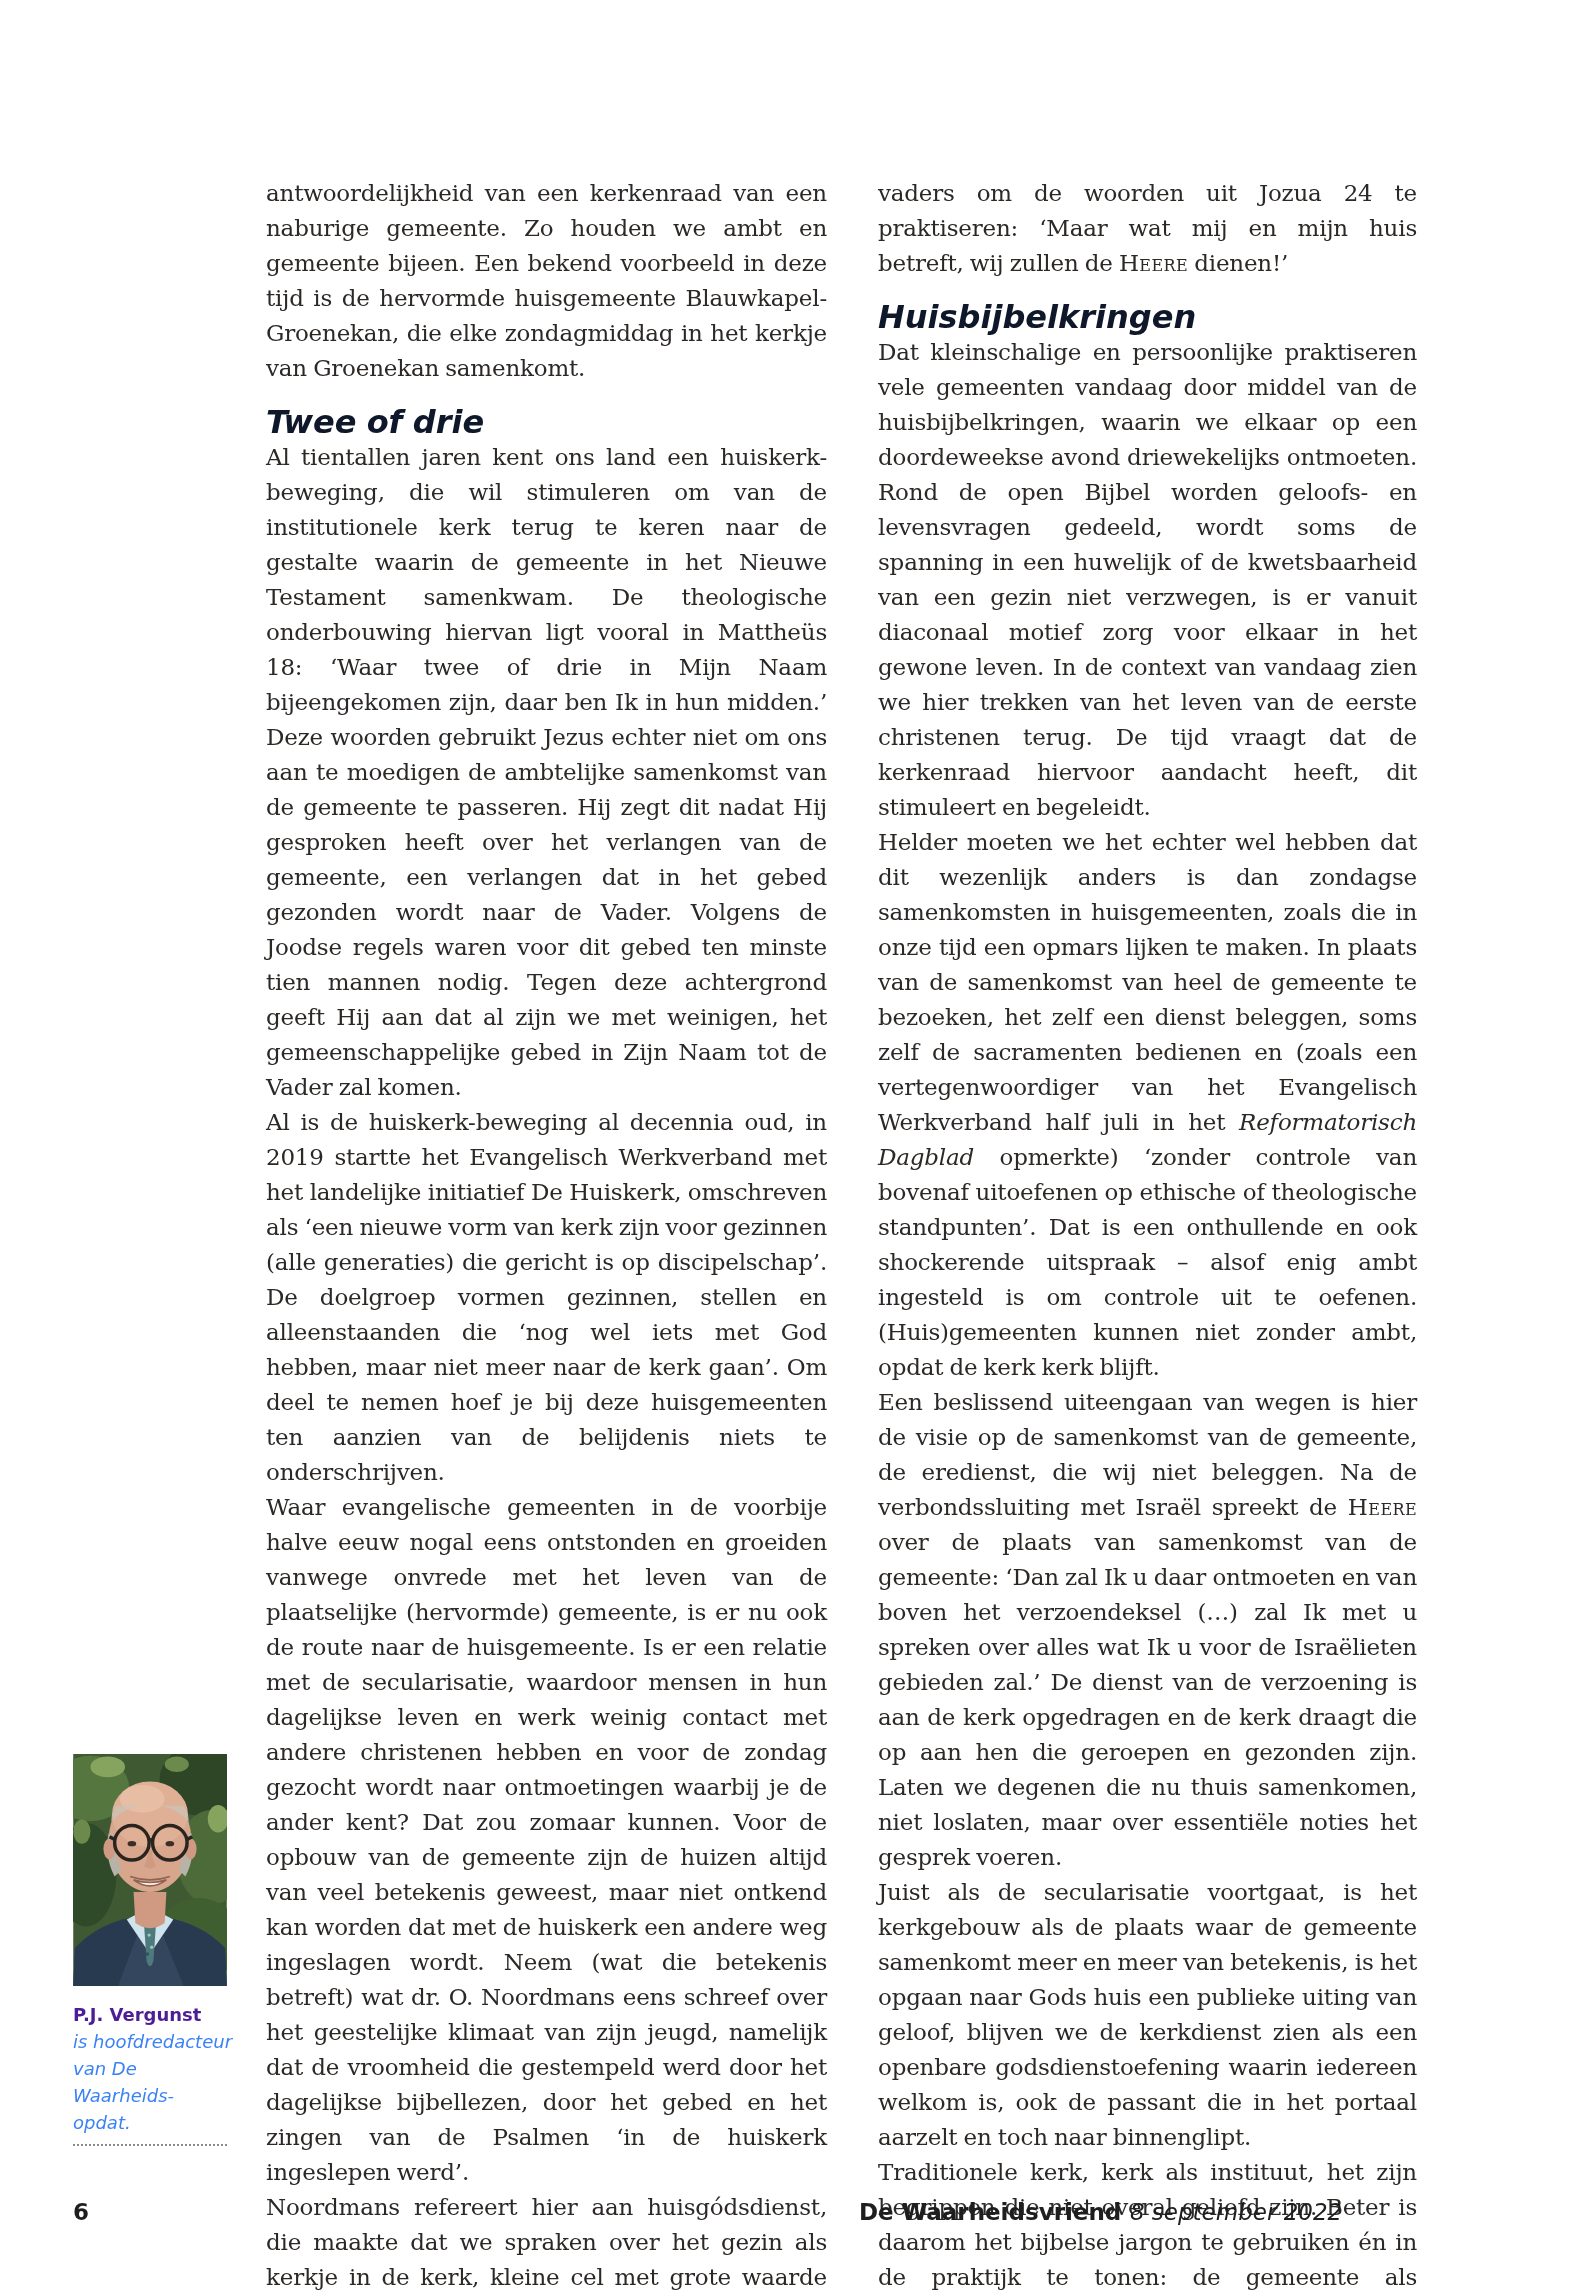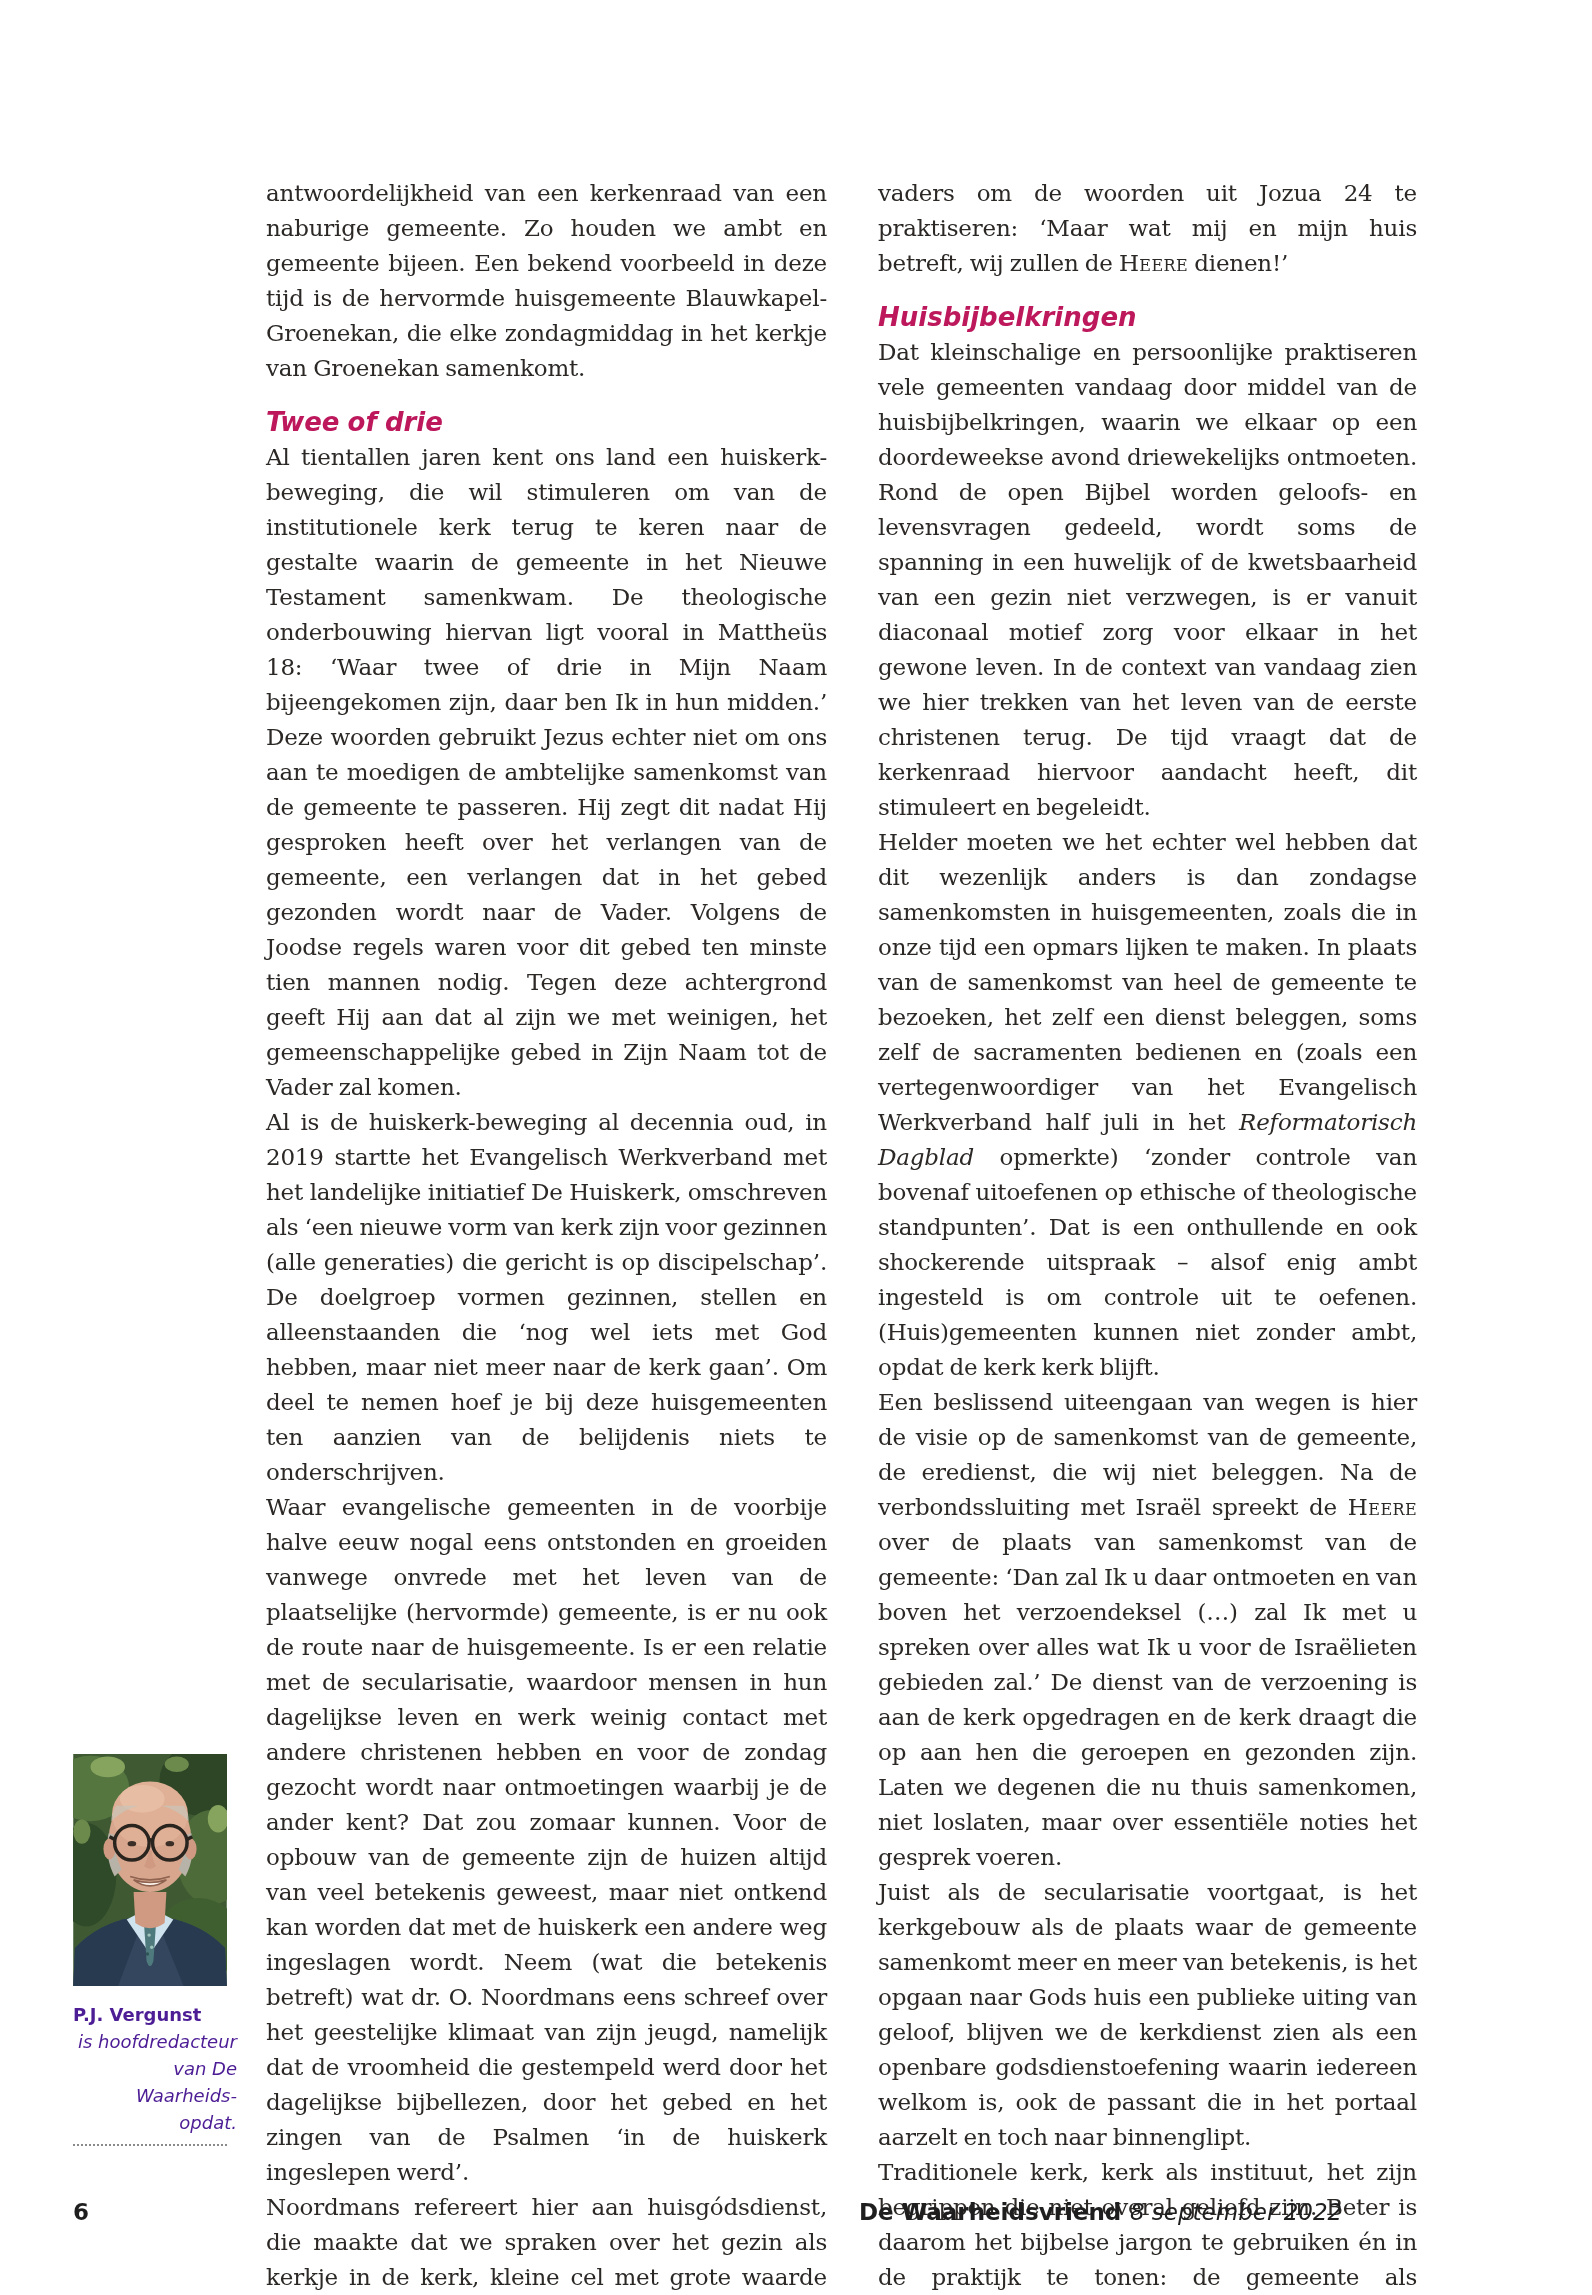--- a/index.html
+++ b/index.html
@@ -22,23 +22,23 @@
     text-align:justify;
   }
   .col-left{left:266px;width:561px;}
   .col-right{left:878px;width:539px;}
   .body-p{margin:0;}
   .sec-heading{
     margin:19px 0 0 0;
     font-family:"DejaVu Sans", sans-serif;
     font-style:italic;
     font-weight:bold;
-    font-size:26px;
+    font-size:32px;
     line-height:35px;
-    color:#be185d;
+    color:#0f172a;
     letter-spacing:0;
     text-align:left;
   }
   .seg-italic{font-style:italic;}
   .seg-smallcaps{font-variant:small-caps;letter-spacing:0.4px;}
   
   .author-box{position:absolute;left:73px;top:1754px;width:164px;}
   .author-photo{width:154px;height:232px;overflow:hidden;}
   .author-photo svg{display:block;}
   .author-name{
@@ -47,22 +47,21 @@
     font-weight:bold;
     font-size:18px;
     line-height:26px;
     color:#4c1d95;
   }
   .author-role{
     font-family:"DejaVu Sans", sans-serif;
     font-style:italic;
     font-size:18px;
     line-height:27px;
-    color:#4c1d95;
-    text-align:right;
+    color:#3b82f6;
   }
   .dotted-rule{
     width:154px;
     margin-top:8.6px;
     border-bottom:2.6px dotted #8a8a8a;
   }
   
   .page-number{
     position:absolute;left:73px;top:2199px;
     font-family:"DejaVu Sans", sans-serif;

